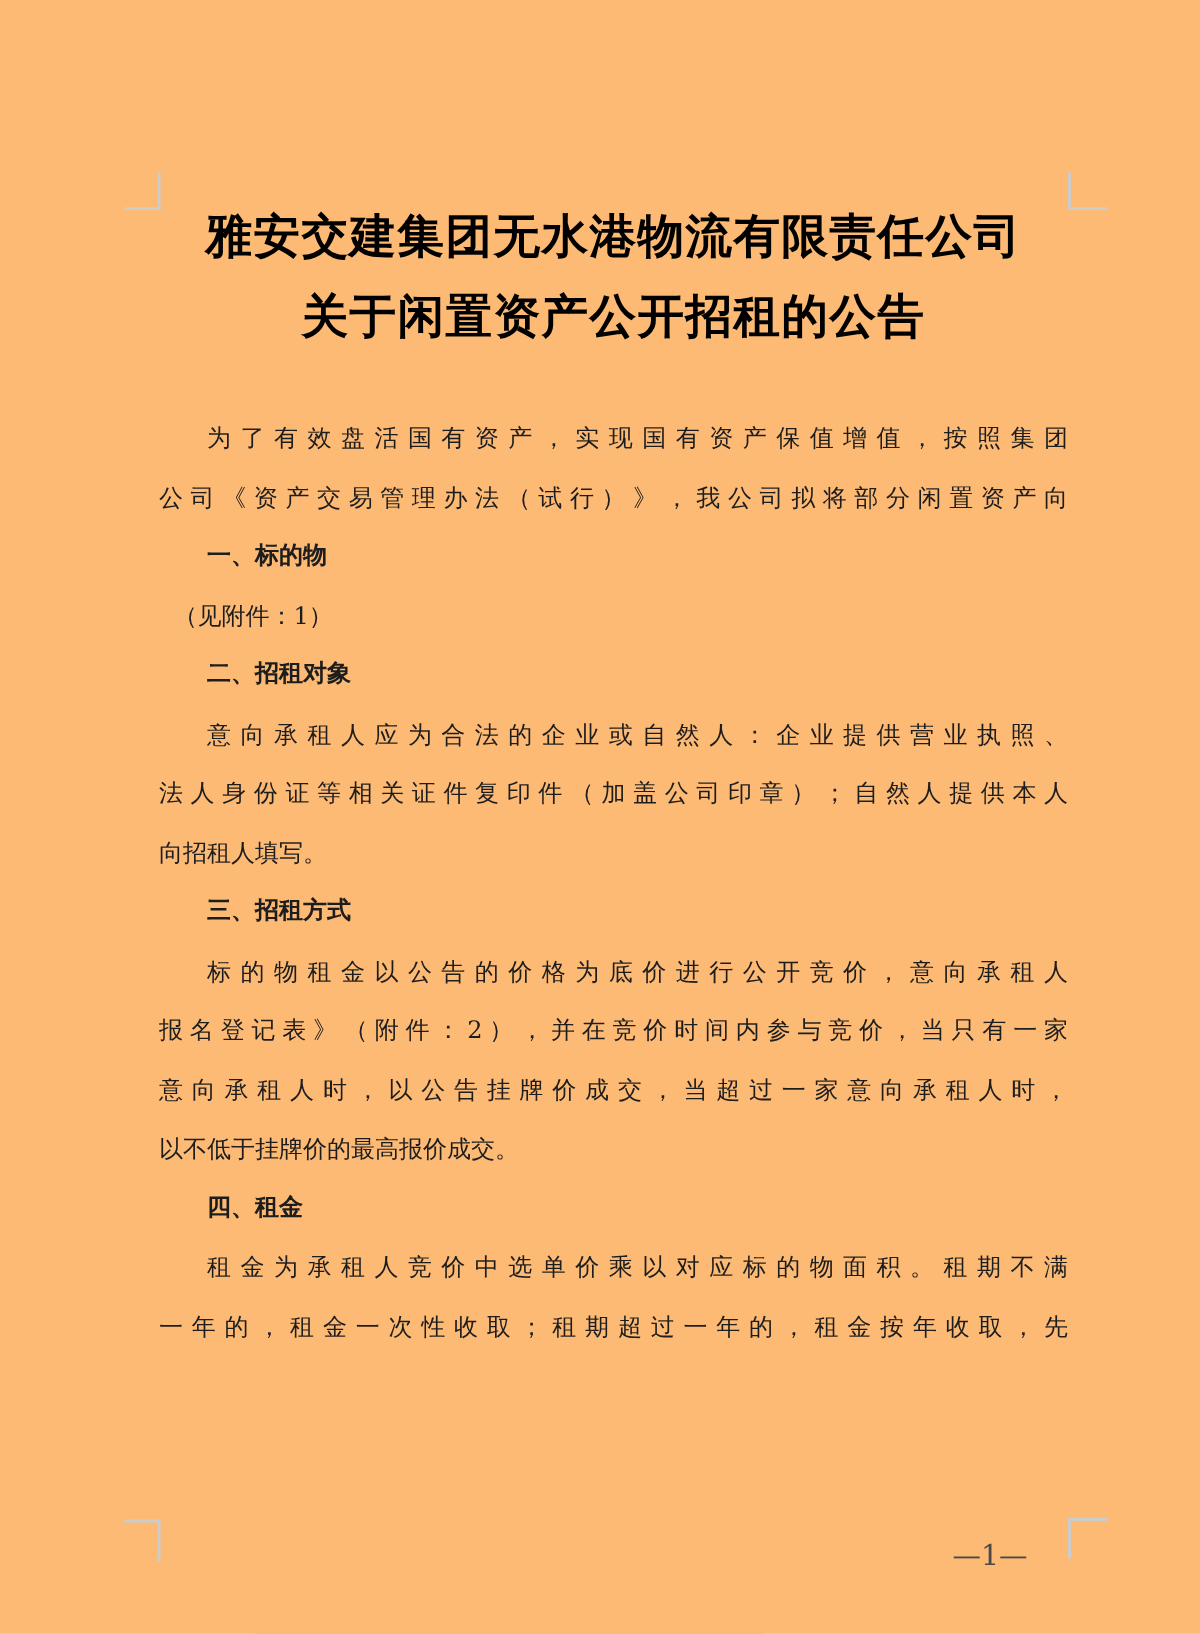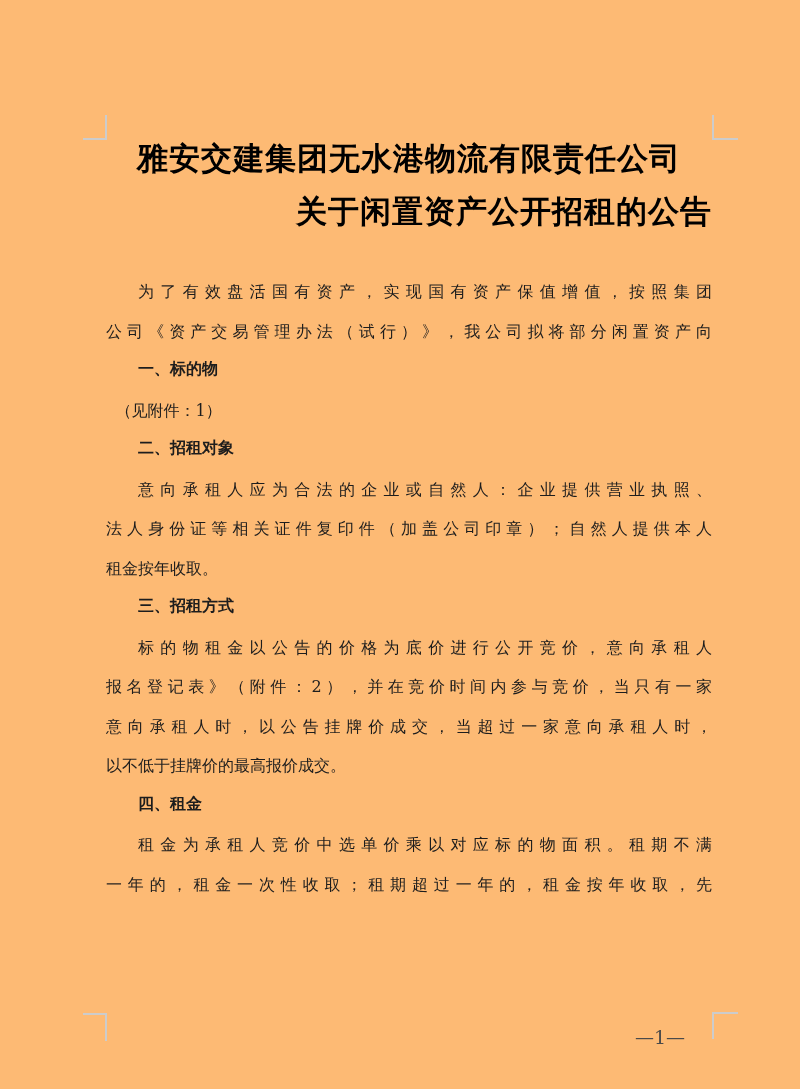--- a/index.html
+++ b/index.html
@@ -34,33 +34,33 @@
   .title {
     font-family: "DejaVu Sans", "Liberation Sans", sans-serif;
     font-weight: bold;
     font-size: 31px;
     line-height: 36px;
     text-align: center;
     color: #000000;
     letter-spacing: 1px;
     white-space: nowrap;
   }
-  .title.second { margin-top: 17px; text-align: right; }
+  .title.second { margin-top: 17px; }
   .body-text { margin-top: 43px; font-size: 16px; }
   .bline {
     height: 39.5px;
     line-height: 39.5px;
     text-align: justify;
     white-space: nowrap;
   }
   .bline.fill   { text-align-last: justify; }
   .bline.indent { text-indent: 2em; }
   .bline.attach { text-indent: 0.6em; }
   .bline.heading {
-    font-family: Liberation Mono, monospace;
+    font-family: Liberation Serif, serif;
     font-weight: bold;
     text-indent: 2em;
     text-align-last: left;
   }
   .page-number {
     position: absolute;
     left: 630px;
     top: 1026px;
     width: 60px;
     text-align: center;
@@ -85,21 +85,21 @@
     <div class="title second">关于闲置资产公开招租的公告</div>
 
     <div class="body-text" id="body-lines">
         <div class="bline indent fill">为了有效盘活国有资产，实现国有资产保值增值，按照集团</div>
         <div class="bline fill">公司《资产交易管理办法（试行）》，我公司拟将部分闲置资产向</div>
         <div class="bline heading">一、标的物</div>
         <div class="bline attach">（见附件：1）</div>
         <div class="bline heading">二、招租对象</div>
         <div class="bline indent fill">意向承租人应为合法的企业或自然人：企业提供营业执照、</div>
         <div class="bline fill">法人身份证等相关证件复印件（加盖公司印章）；自然人提供本人</div>
-        <div class="bline">租金按年收取。</div>
+        <div class="bline">向招租人填写。</div>
         <div class="bline heading">三、招租方式</div>
         <div class="bline indent fill">标的物租金以公告的价格为底价进行公开竞价，意向承租人</div>
         <div class="bline fill">报名登记表》（附件：2），并在竞价时间内参与竞价，当只有一家</div>
         <div class="bline fill">意向承租人时，以公告挂牌价成交，当超过一家意向承租人时，</div>
         <div class="bline">以不低于挂牌价的最高报价成交。</div>
         <div class="bline heading">四、租金</div>
         <div class="bline indent fill">租金为承租人竞价中选单价乘以对应标的物面积。租期不满</div>
         <div class="bline fill">一年的，租金一次性收取；租期超过一年的，租金按年收取，先</div>
       </div>
   </div>

